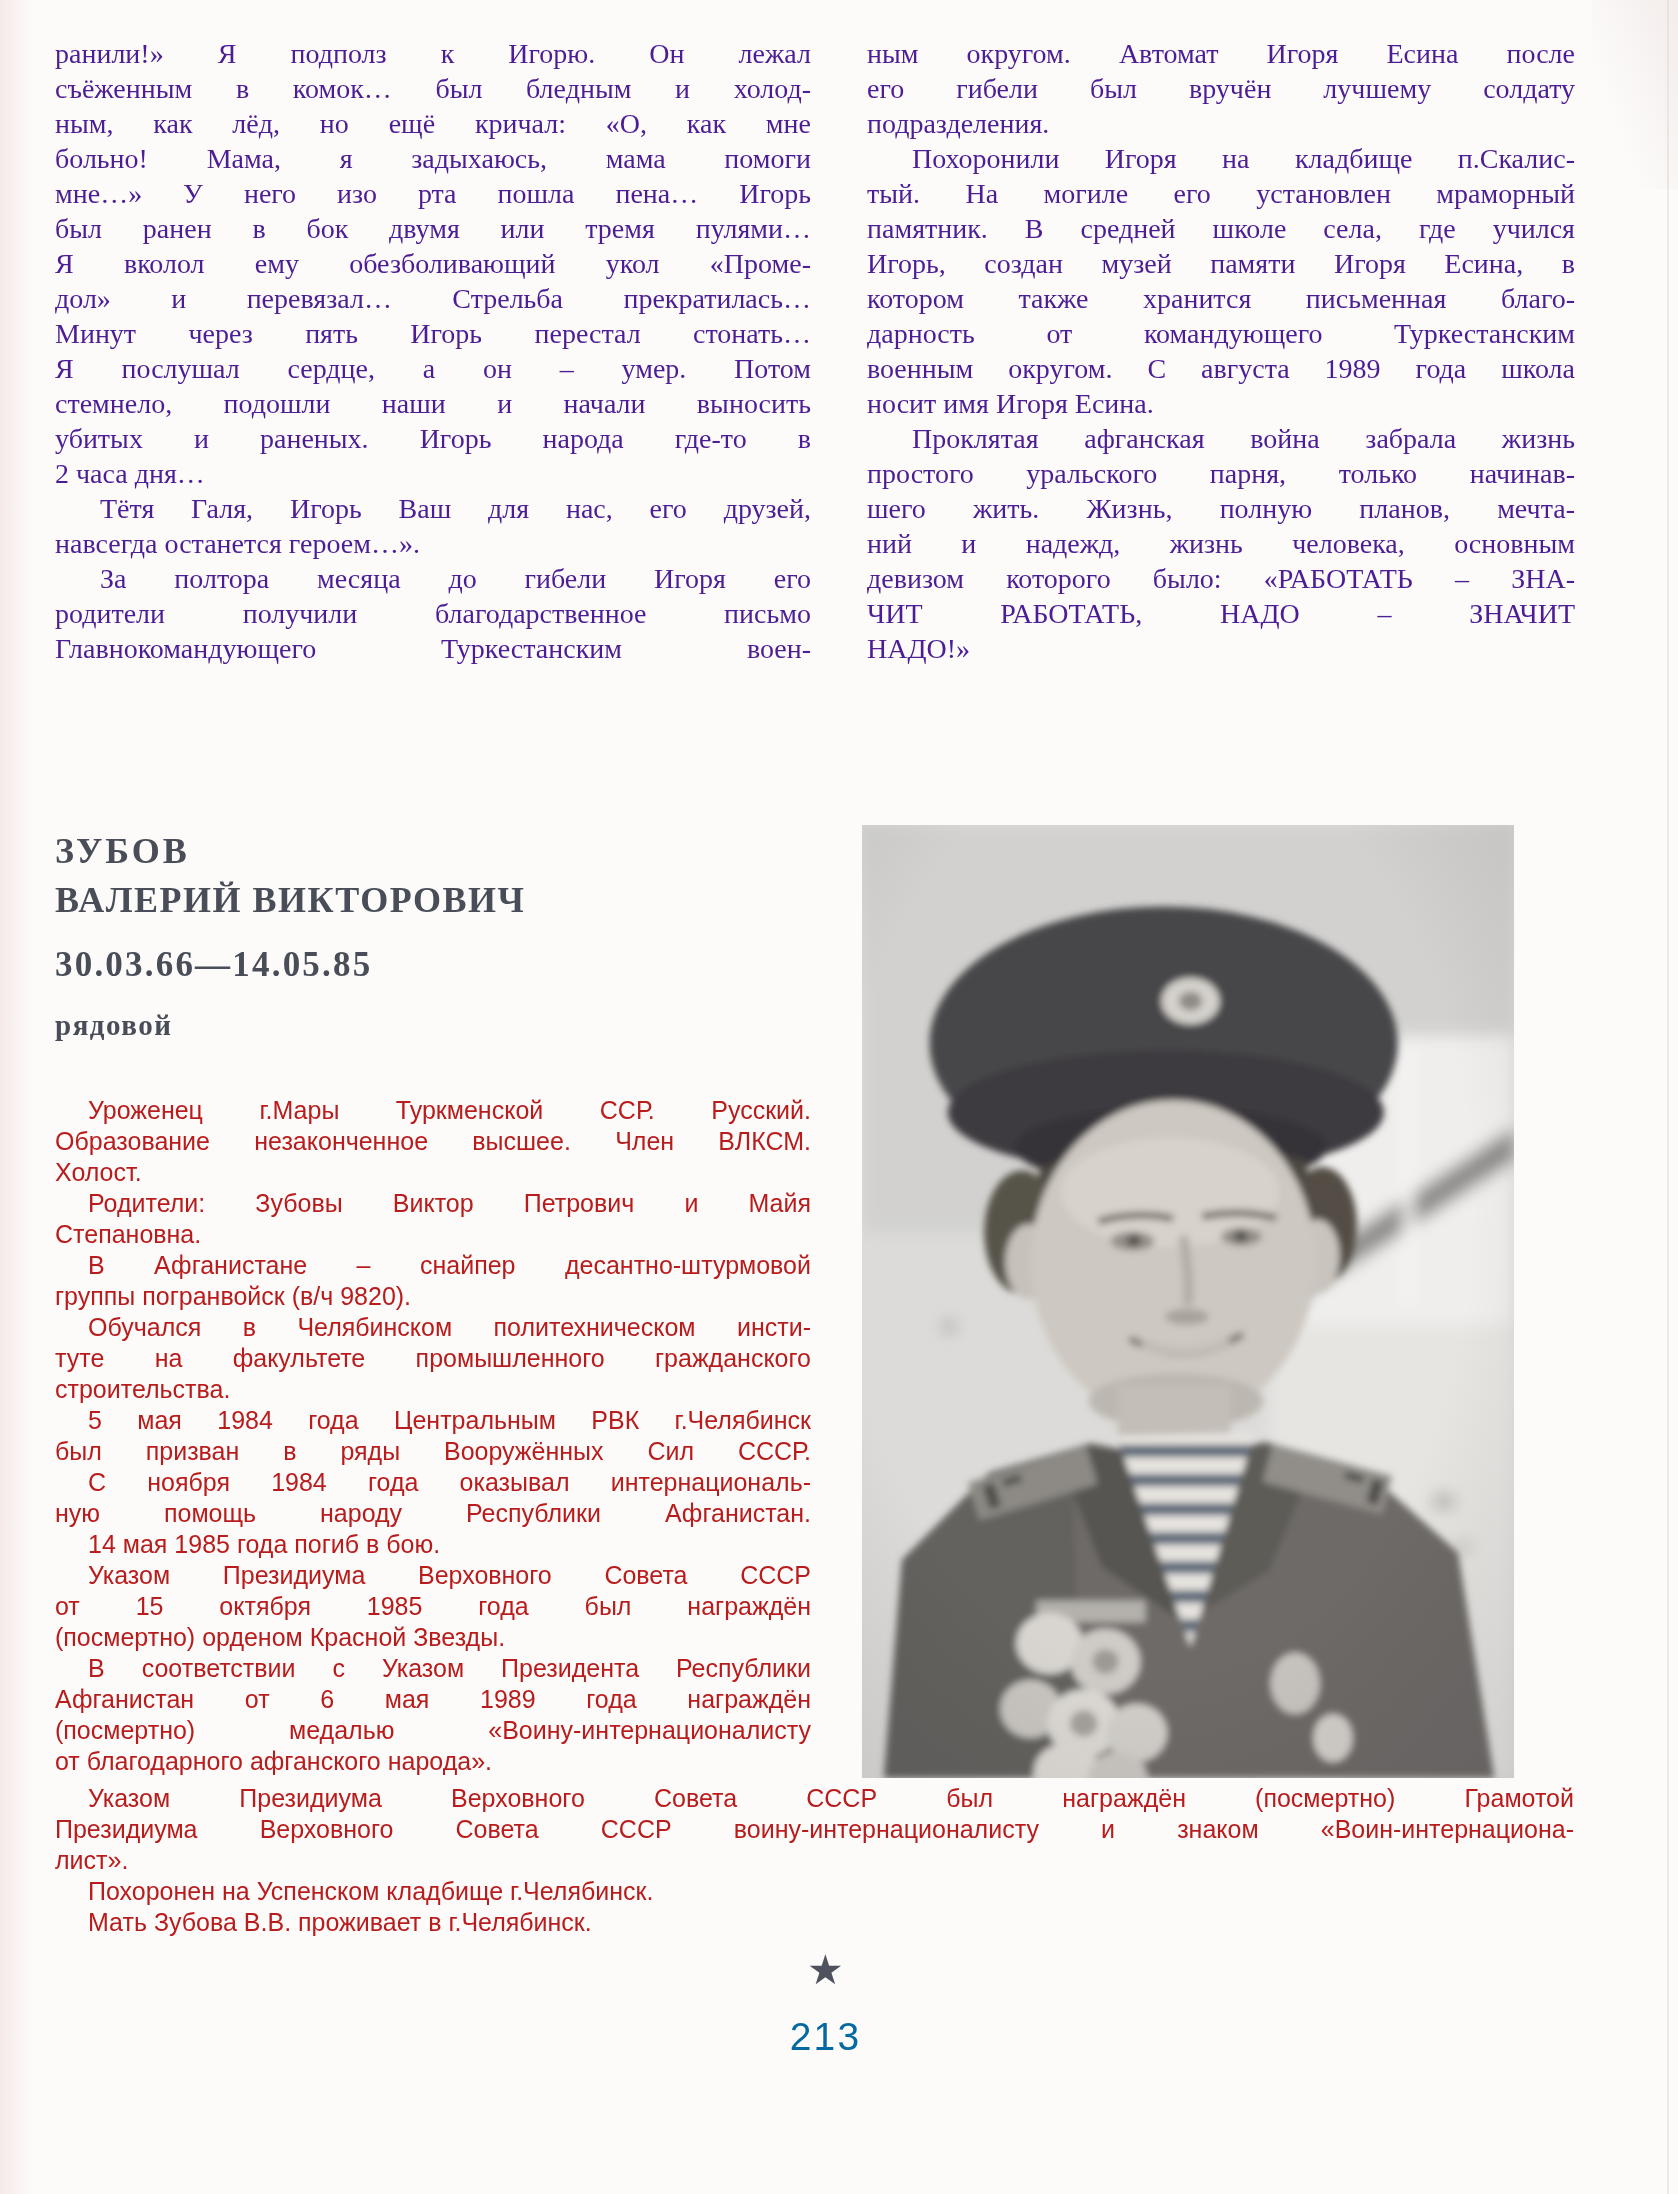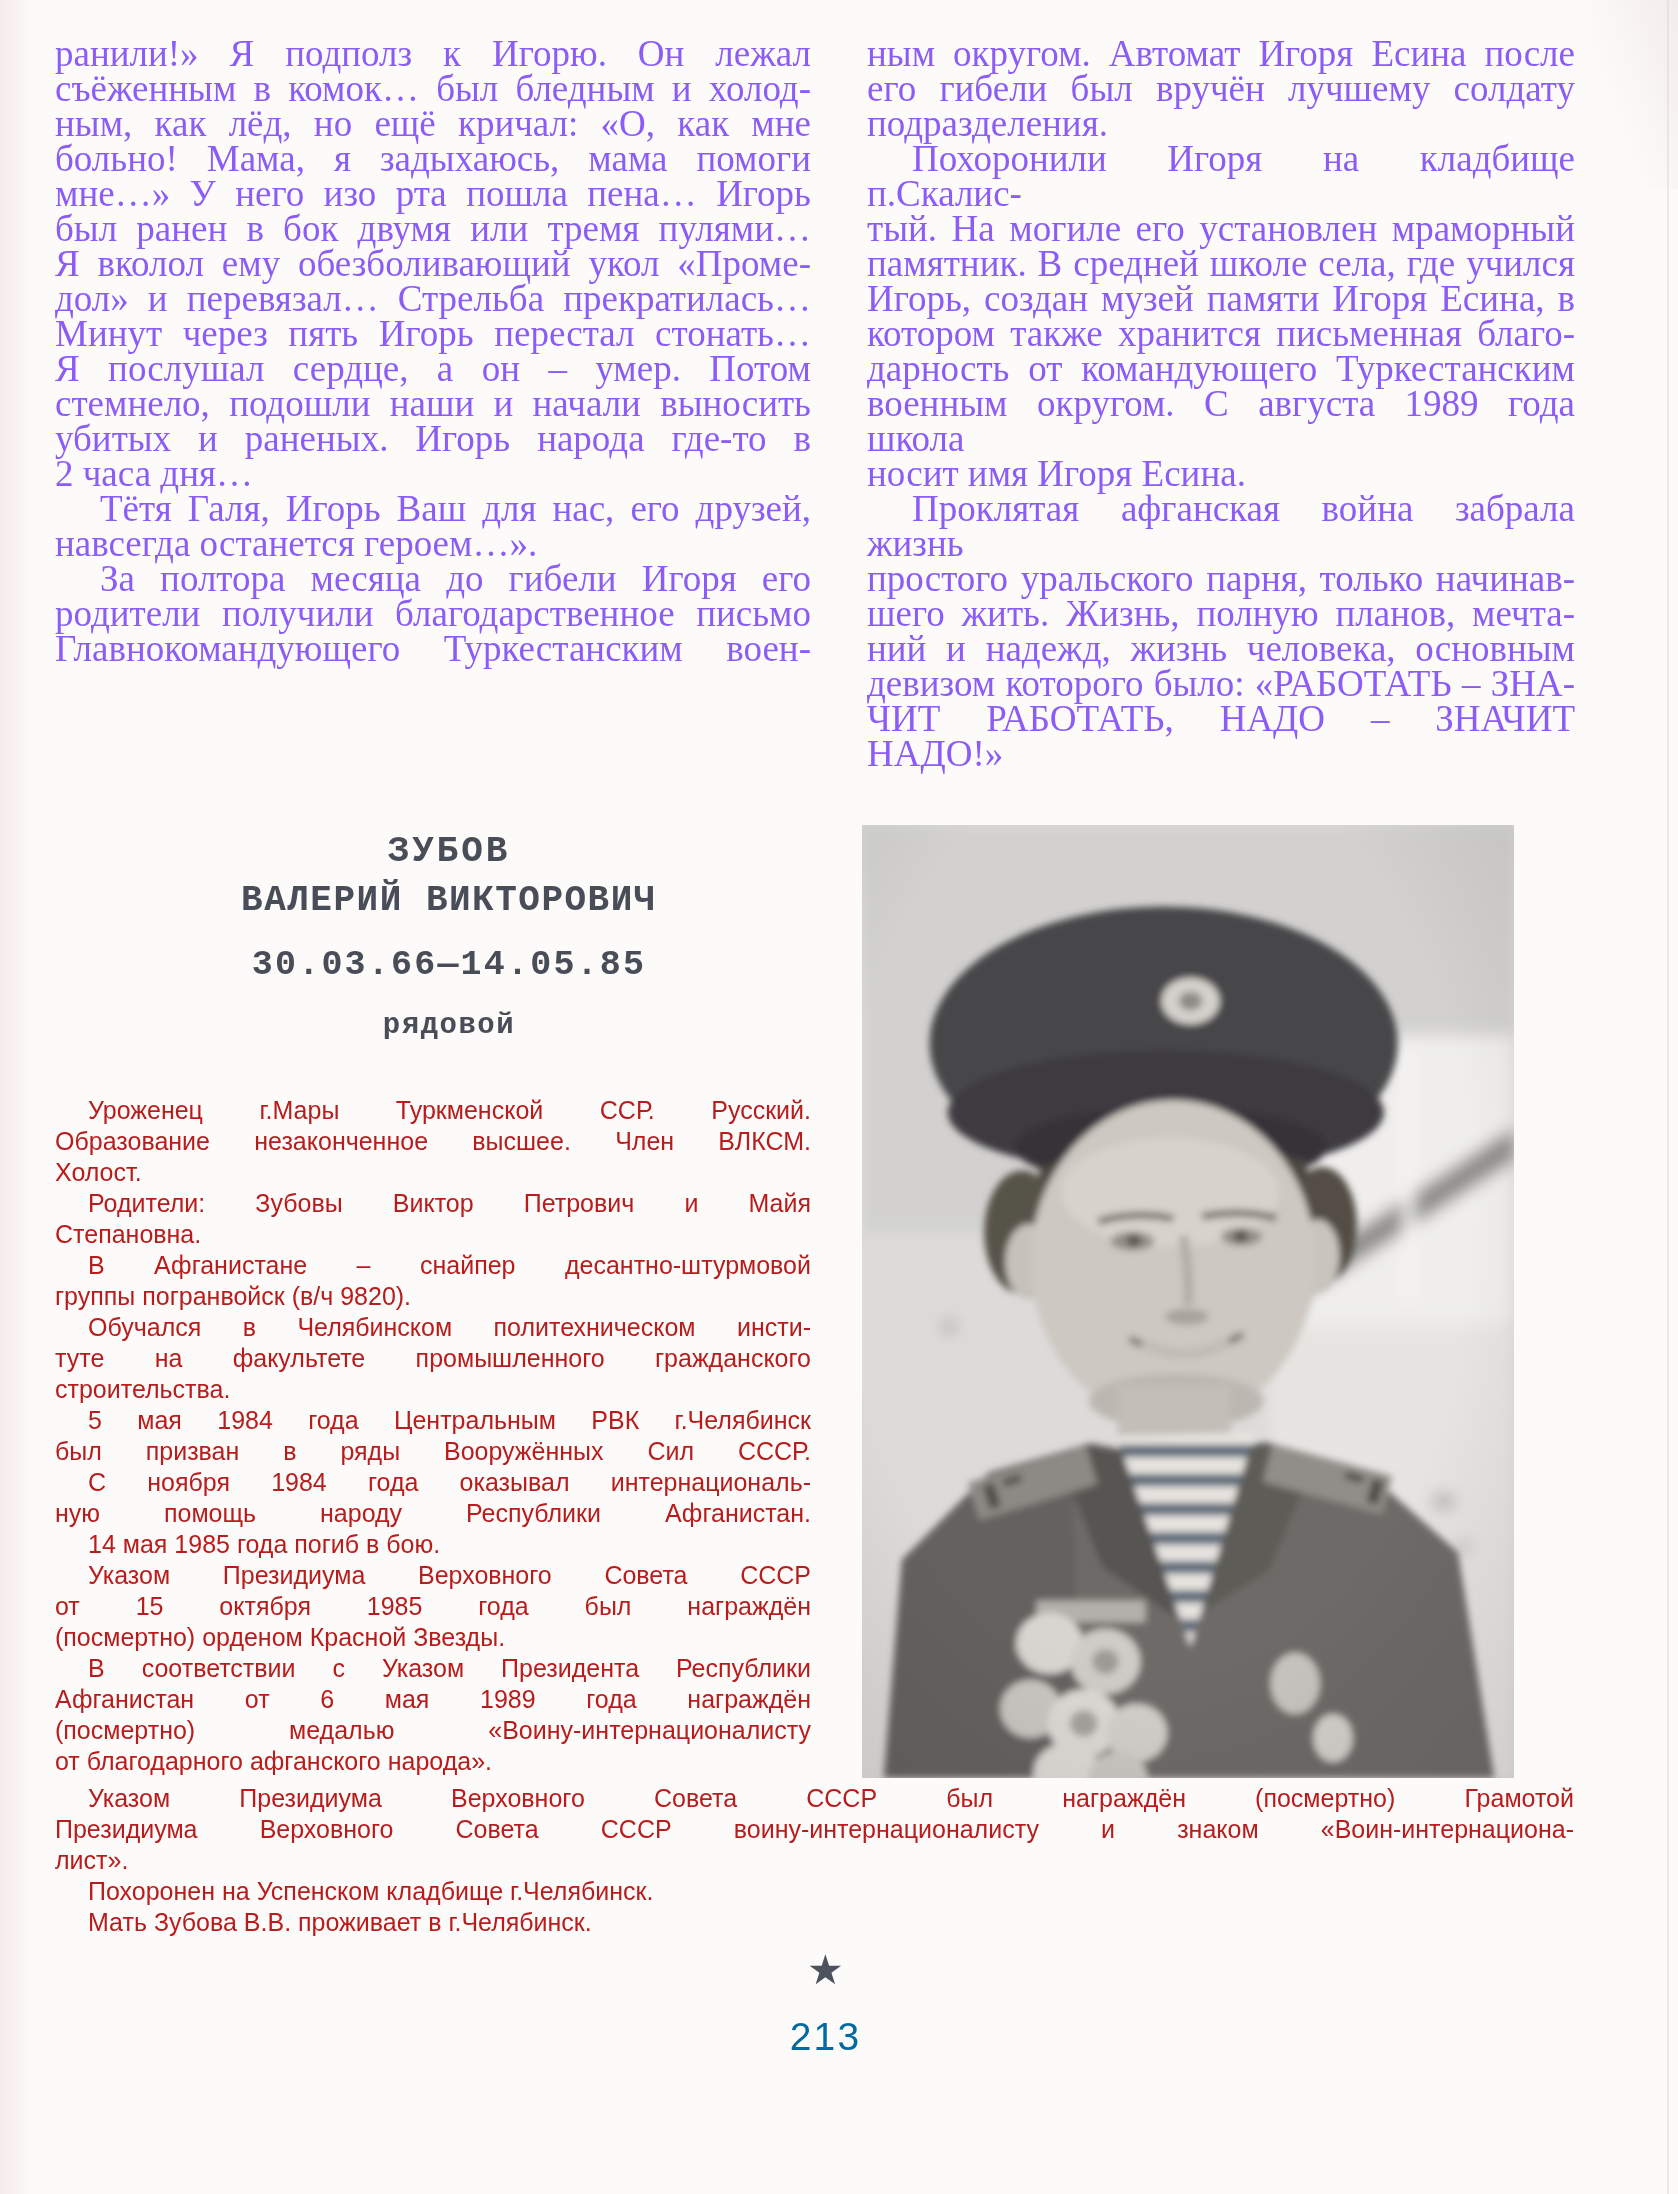--- a/index.html
+++ b/index.html
@@ -9,30 +9,30 @@
     font-family:"Liberation Serif",serif;color:#5f646e;
   }
   .scan-edge-left{position:absolute;left:0;top:0;width:33px;height:100%;
     background:linear-gradient(90deg,#f5eaea 0%,rgba(252,251,249,0) 100%);pointer-events:none;}
   .scan-edge-right{position:absolute;right:10.2px;top:0;width:2.2px;height:100%;
     background:#ddd9d6;opacity:.55;pointer-events:none;}
   .scan-corner{position:absolute;right:0;top:0;width:87px;height:189px;
     background:linear-gradient(250deg,#f3eceb 0%,rgba(252,251,249,0) 70%);pointer-events:none;}
 
   
-  .serif-col{position:absolute;font-size:37px;line-height:35px;color:#8b5cf6;}
+  .serif-col{position:absolute;font-size:28px;line-height:35px;color:#4c1d95;}
   .left-col{left:55px;top:36px;width:756px;}
   .right-col{left:867px;top:36px;width:708px;}
   .line{text-align:justify;text-align-last:justify;white-space:normal;}
   .line.nj{text-align-last:auto;}
   .serif-col .line.in{text-indent:45px;}
 
   
-  .heading{position:absolute;left:71px;top:831px;width:756px;text-align:center;
-    font-family:Liberation Mono, monospace;font-weight:bold;color:#484d58;}
+  .heading{position:absolute;left:55px;top:831px;width:756px;text-align:left;
+    font-family:Liberation Serif, serif;font-weight:bold;color:#484d58;}
   .heading .surname{font-size:36px;letter-spacing:2.9px;line-height:41px;}
   .heading .name{font-size:36px;letter-spacing:1.5px;line-height:41px;margin-top:8px;}
   .heading .dates{font-size:35px;letter-spacing:2.2px;line-height:36px;margin-top:26px;}
   .heading .rank{font-size:29px;letter-spacing:1.5px;line-height:33px;margin-top:26px;}
 
   
   .sans-block{position:absolute;font-family:"Liberation Sans",sans-serif;
     font-size:25px;line-height:31px;color:#b91c1c;}
   .bio{left:55px;top:1095px;width:756px;}
   .bottom{left:55px;top:1783px;width:1519px;}

